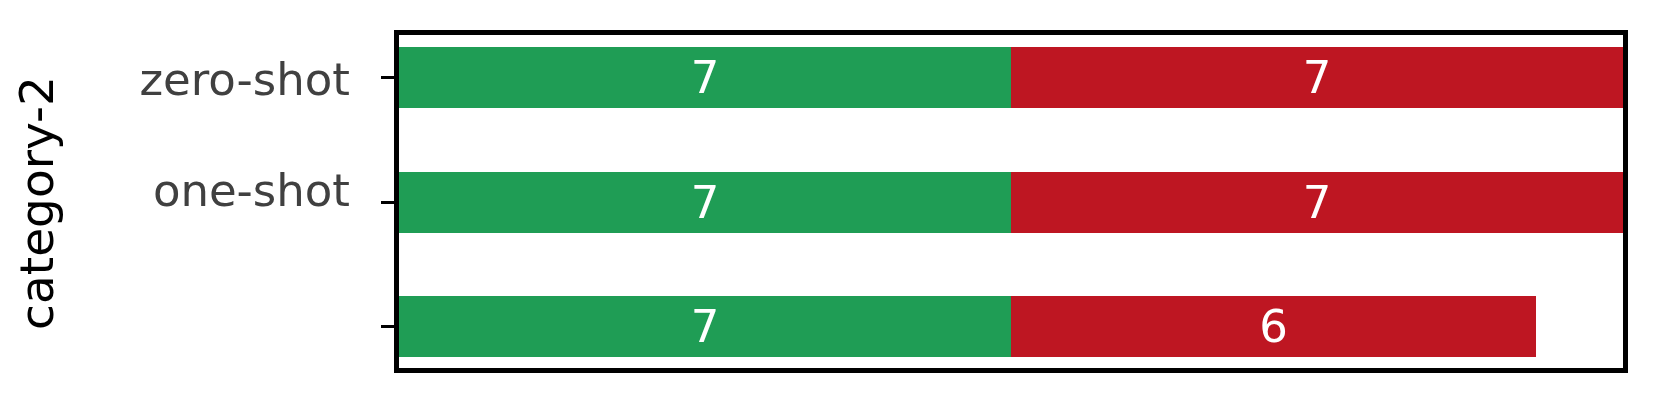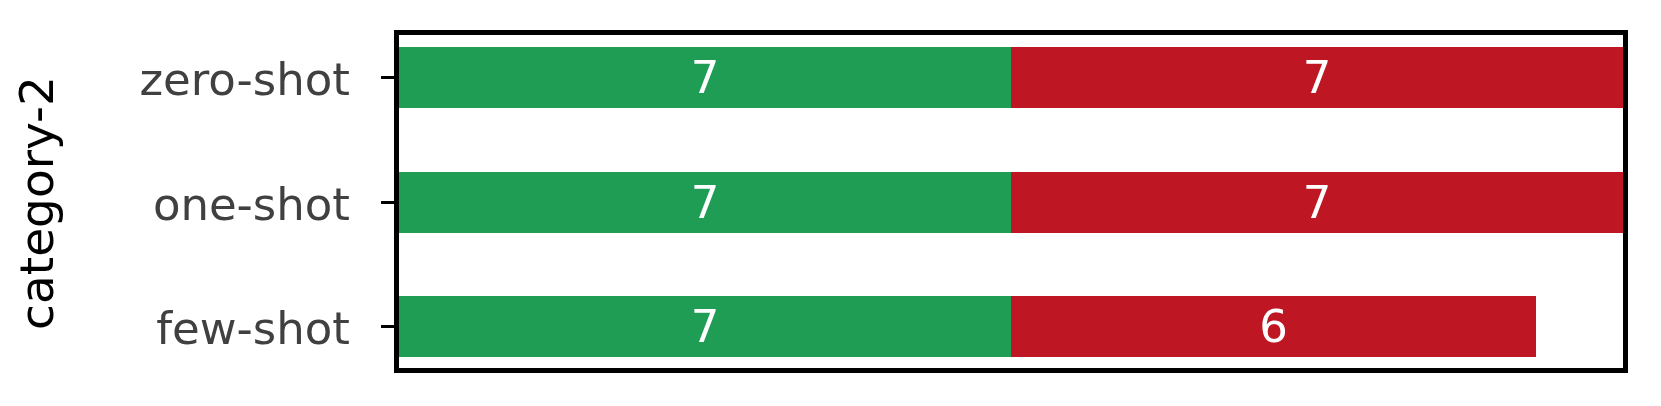--- a/index.html
+++ b/index.html
@@ -89,24 +89,23 @@
 </head>
 <body>
 
 <div id="figure">
 
   <div id="ylabel">category-2</div>
 
   <div class="ytick-label" style="left:110px; top:57px; right:auto; width:240px;">zero-shot</div>
   <div class="ytick-mark" style="left:381px; top:76px;"></div>
 
-  <div class="ytick-label" style="left:128px; top:182px; right:auto; width:222px;">one-shot</div>
+  <div class="ytick-label" style="left:128px; top:168px; right:auto; width:222px;">one-shot</div>
   <div class="ytick-mark" style="left:381px; top:201px;"></div>
 
-  <div class="ytick-label" style="left:128px; top:306px; right:auto; width:222px;">few-shot</div>
   <div class="ytick-mark" style="left:381px; top:325px;"></div>
 
   <div id="plot">
 
     <div class="bar-row" style="top:12px;">
       <div class="bar-seg" style="left:0px; width:612px; background:#1f9d55;">
         <span class="bar-value">7</span>
       </div>
       <div class="bar-seg" style="left:612px; width:612px; background:#be1622;">
         <span class="bar-value">7</span>

